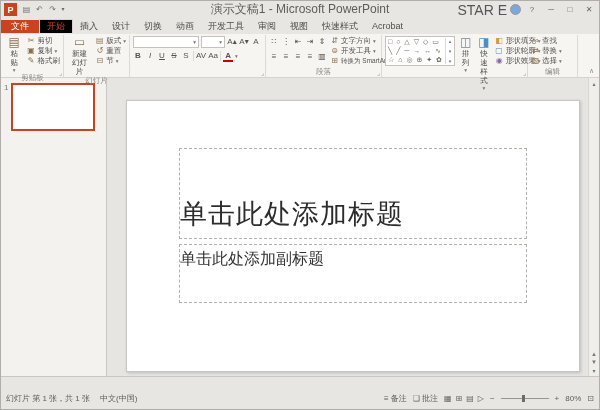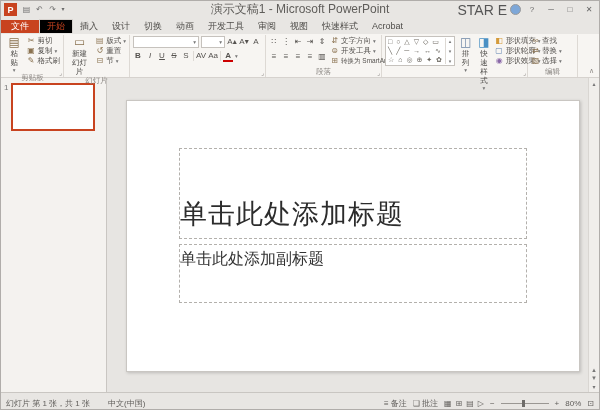--- a/index.html
+++ b/index.html
@@ -61,21 +61,21 @@
   .slide{width:454px;height:272px;background:#fff;border:1px solid #c9c6c2;box-shadow:1px 1px 3px rgba(0,0,0,.18);position:relative}
   .ph{position:absolute;border:1px dashed #b3b0ac;left:11.5%;width:77%;display:flex;justify-content:flex-start}
   .ph.title{top:17.5%;height:33.5%;align-items:flex-end;padding-bottom:6px}
   .ph.subtitle{top:52.8%;height:22%;align-items:flex-start;padding-top:4px}
   .ph-title-text{font-family:"Liberation Serif","DejaVu Serif",serif;font-size:27px;color:#2c2c2c;letter-spacing:1px;white-space:nowrap}
   .ph-sub-text{font-family:Liberation Serif, serif;font-size:16px;color:#333;white-space:nowrap}
   .vscroll{position:absolute;right:0;top:0;bottom:0;width:11px;background:#f0eeeb;border-left:1px solid #d9d6d2;display:flex;flex-direction:column;align-items:center;justify-content:space-between;padding:2px 0;font-size:6px;color:#777}
   .vs-bottom{display:flex;flex-direction:column;align-items:center;gap:2px;font-size:6px;color:#777}
 
   
-  .statusbar{height:17px;background:#e8e6e3;border-top:1px solid #c9c6c2;display:flex;align-items:flex-end;font-size:8px;color:#5f5d5a;padding:0 5px;gap:18px;flex:0 0 auto}
+  .statusbar{height:17px;background:#e8e6e3;border-top:1px solid #c9c6c2;display:flex;align-items:flex-start;font-size:8px;color:#5f5d5a;padding:16px 5px;gap:10px;flex:0 0 auto}
   .sb-right{margin-left:auto;display:flex;align-items:center;gap:6px}
   .sb-item{display:flex;align-items:center;gap:2px}
   .sb-views{display:flex;align-items:center;gap:4px;font-size:8px;color:#5f5d5a}
   .zoom-track{width:48px;height:1px;background:#9a9793;position:relative}
   .zoom-thumb{position:absolute;left:45%;top:-3px;width:3px;height:7px;background:#6d6b68}
 </style>
 </head>
 <body>
 
 <div class="window">

